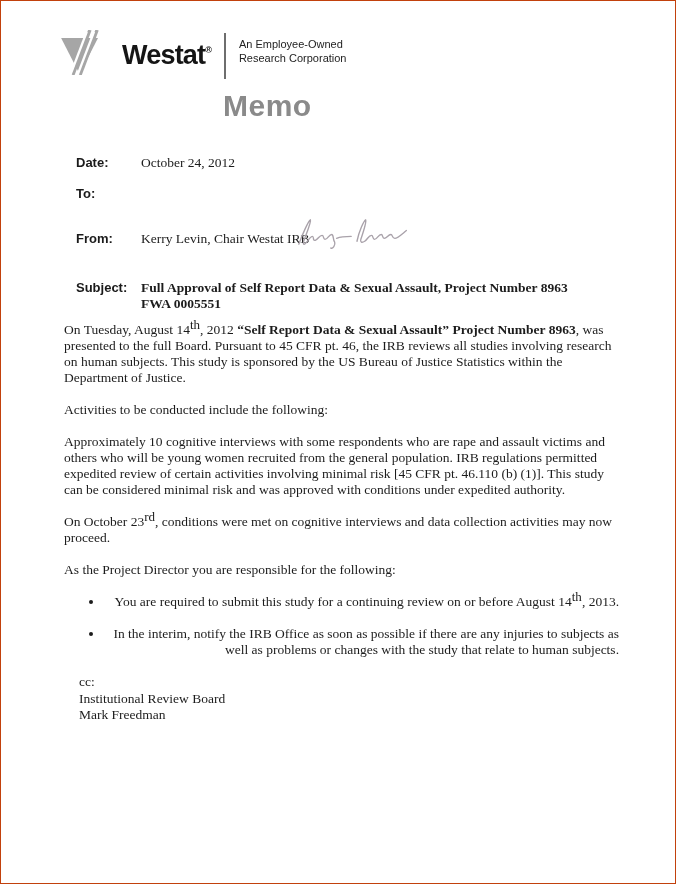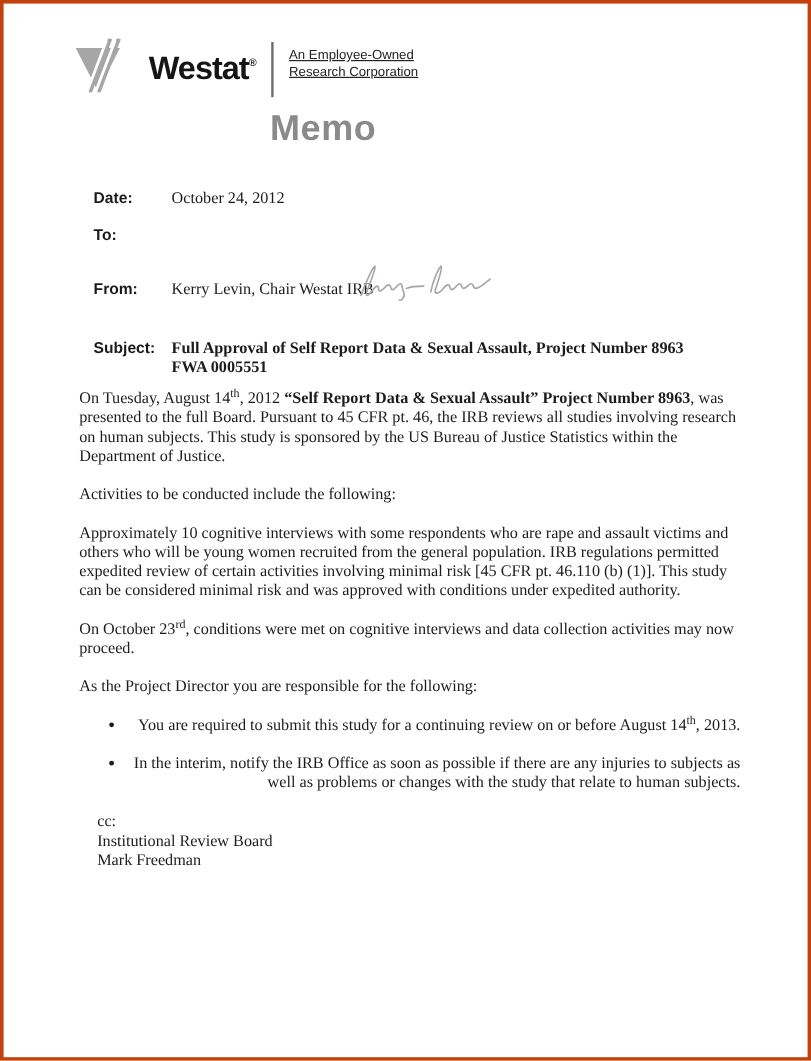--- a/index.html
+++ b/index.html
@@ -1,35 +1,35 @@
 <!DOCTYPE html>
 <html><head>
 <meta charset="utf-8">
 <style>
   html,body { margin:0; padding:0; background:#f2f2f2; }
   .page {
     width:676px; height:884px; box-sizing:border-box;
     margin:0 auto; background:#ffffff;
-    border:3px solid #c2410c;
+    border:1px solid #c2410c;
     font-family:"Liberation Serif","DejaVu Serif",serif;
     color:#1c1c1c; overflow:hidden; position:relative;
   }
   
   .brand-row { display:flex; align-items:flex-start; margin:28px 0 0 60px; }
   .logo-mark { flex:none; margin-top:1px; }
   .brand-text {
     font-family:"Liberation Sans","DejaVu Sans",sans-serif;
     font-weight:bold; font-size:27px; letter-spacing:-0.8px;
     color:#151515; margin:13px 0 0 14px; line-height:1;
   }
   .brand-text sup { font-size:9px; font-weight:bold; vertical-align:11px; letter-spacing:0; }
   .header-divider { width:2px; height:46px; background:#6e6e6e; margin:4px 0 0 12px; flex:none; }
   .tagline {
     font-family:"Liberation Sans","DejaVu Sans",sans-serif;
-    font-size:11px; line-height:13.5px; color:#232323; margin:9px 0 0 13px;text-decoration:underline;
+    font-size:11px; line-height:13.5px; color:#232323; margin:9px 0 0 13px;
   }
   .memo-title {
     font-family:"Liberation Sans","DejaVu Sans",sans-serif;
     font-size:30px; font-weight:bold; color:#8a8a8a;
     letter-spacing:0.5px; margin:10px 0 0 222px; line-height:1.1;
   }
   
   .fields { margin:33px 56px 0 75px; font-size:13.5px; line-height:16px; }
   .field { display:flex; }
   .flabel {
@@ -37,21 +37,21 @@
     font-weight:bold; font-size:13px; width:65px; flex:none; color:#1a1a1a;
   }
   .row-date { margin-bottom:15px; }
   .row-to   { margin-bottom:29px; }
   .row-from { margin-bottom:33px; position:relative; }
   .row-subject .fvalue { font-weight:bold; }
   .signature { position:absolute; left:217px; top:-16px; }
   
   .body { margin:10px 56px 0 63px; font-size:13.5px; line-height:16px; }
   .body p { margin:0 0 16px 0; }
-  .body sup, .fields sup { font-size:10px; line-height:0;margin-top:34px; }
+  .body sup, .fields sup { font-size:13px; line-height:0;margin-top:34px; }
   .b { font-weight:bold; }
   ul.bullets { margin:0 0 0 0; padding:0 0 0 40px; list-style:disc; }
   ul.bullets li { margin-bottom:16px; padding-left:2px;text-align:right; }
   
   .cc { display:flex; margin:0 0 0 78px; font-size:13.5px; line-height:16.5px;flex-direction:column; }
   .cc-label { width:35px; flex:none; }
 </style>
 </head>
 <body>
 

